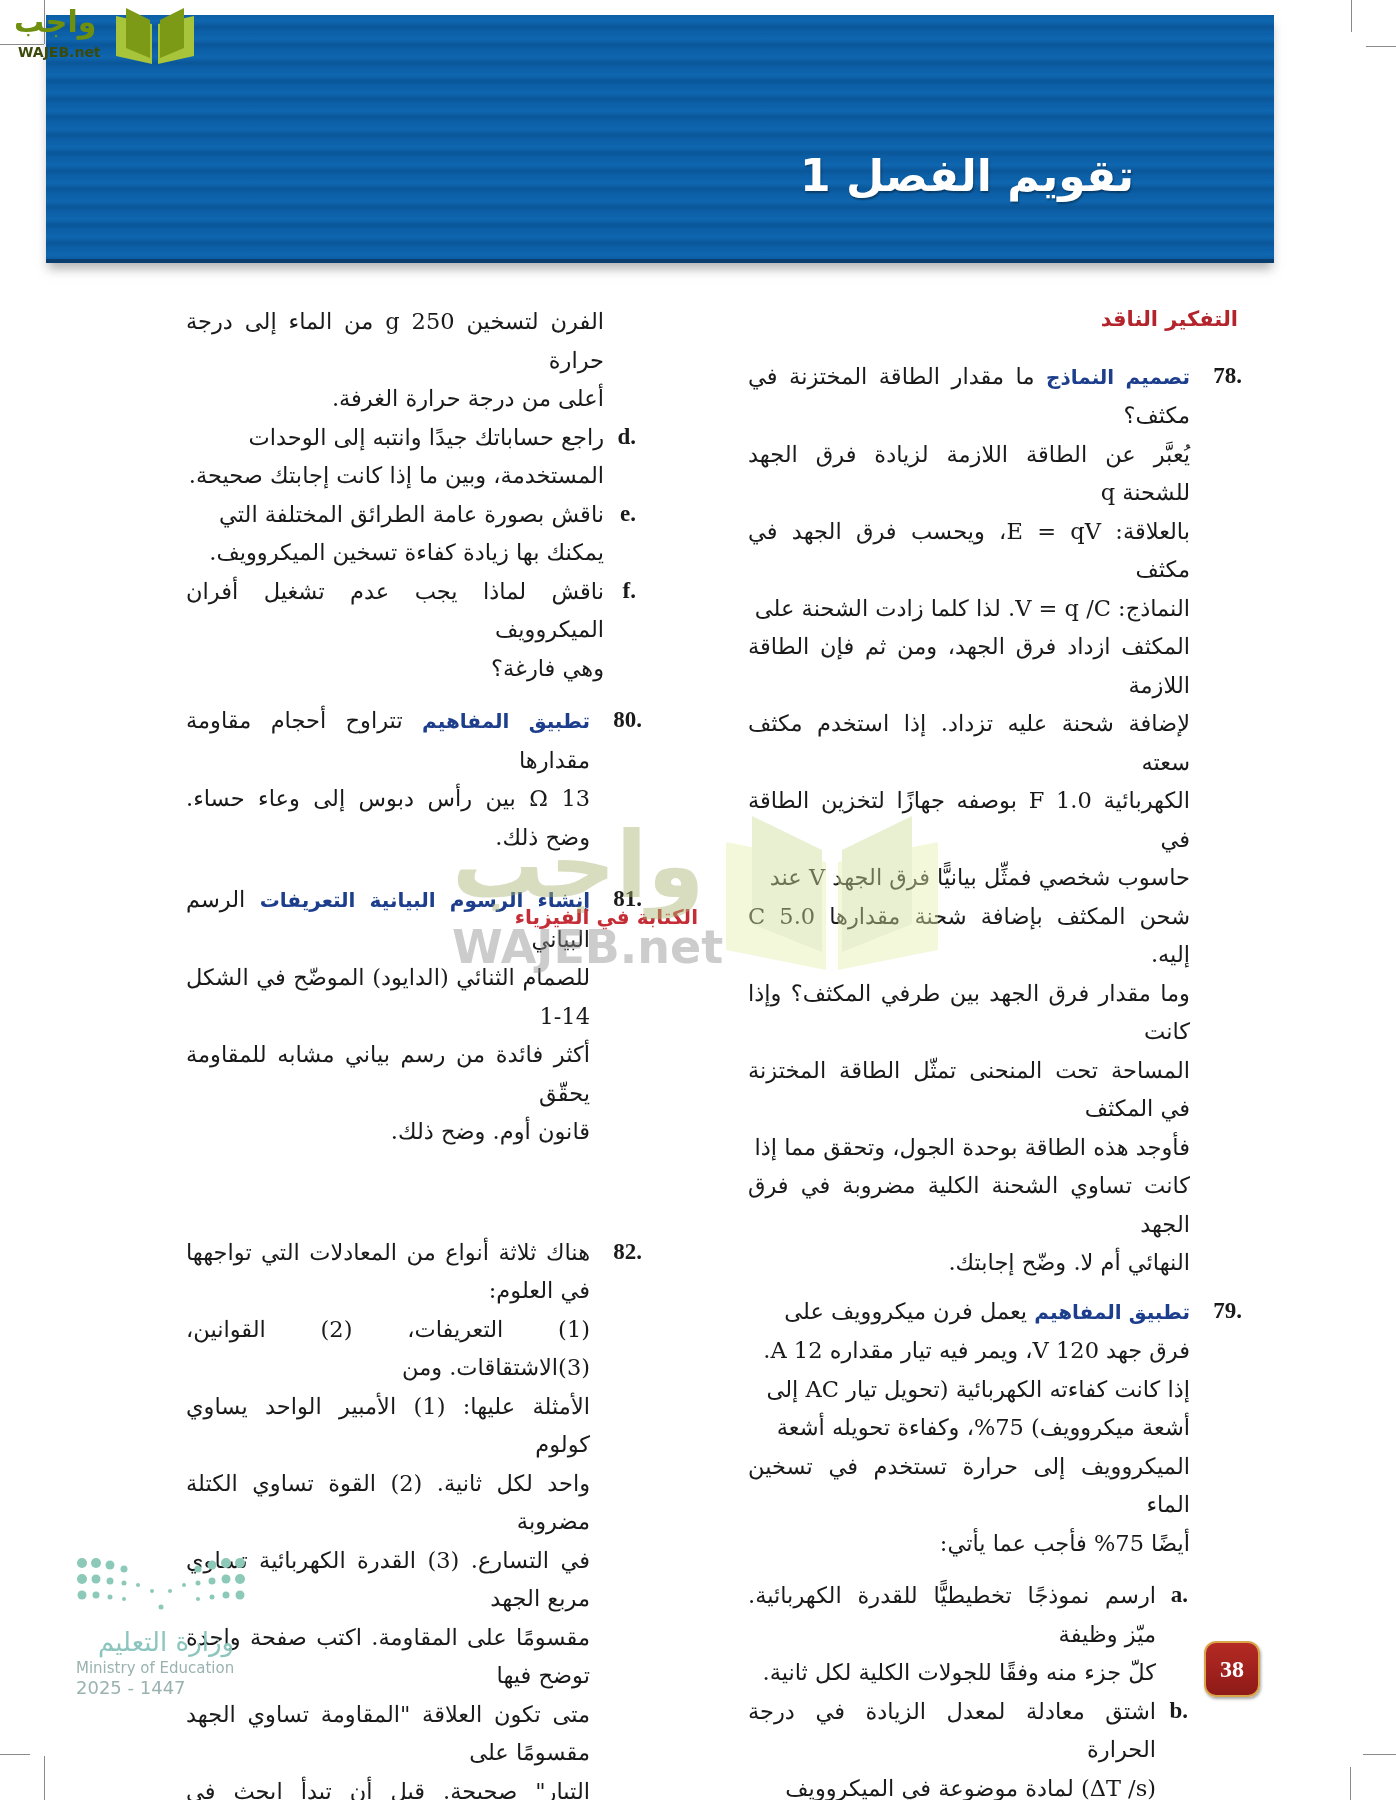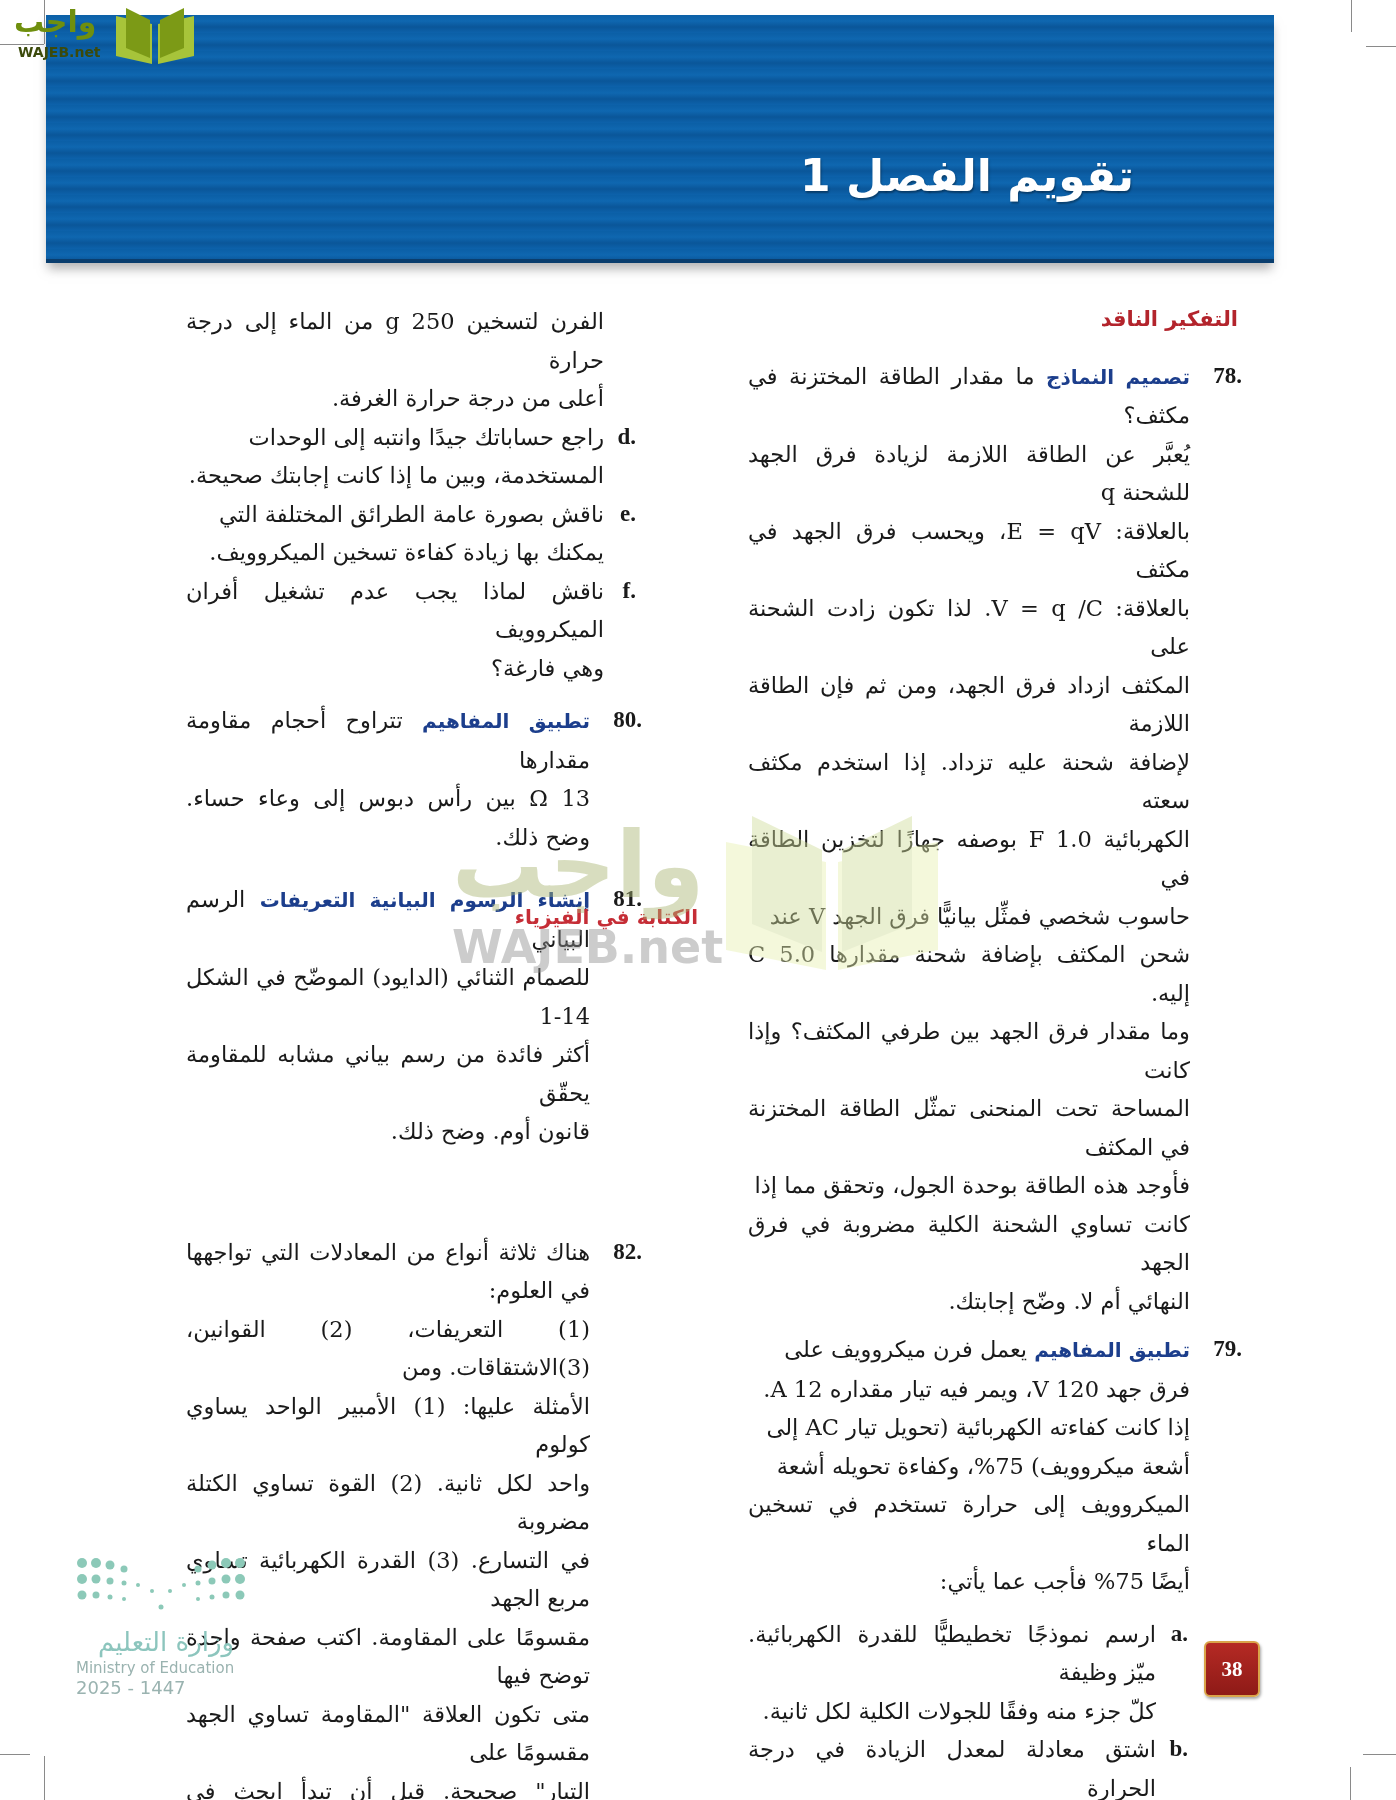--- a/index.html
+++ b/index.html
@@ -39,22 +39,22 @@
     .skill { color: #1c3e8c; font-family: "DejaVu Sans", sans-serif; font-weight: bold; font-size: 20px; }
     .sub { position: relative; padding-right: 34px; }
     .sub-letter { position: absolute; right: 2px; top: 0; font-family: "Liberation Serif", serif; font-weight: bold; font-size: 23px; direction: ltr; }
     .line { display: block; }
     .gap { height: 14px; }
 
     
     .page-num {
       position: absolute; left: 1204px; top: 1641px; width: 56px; height: 56px;
       background: linear-gradient(180deg, #b52a24 0%, #8e1a17 100%);
-      border: 2px solid #d9a44a; border-radius: 6px;
-      color: #fff; font-family: "Liberation Serif", serif; font-weight: bold; font-size: 21px;
+      border: 2px solid #d9a44a; border-radius: 12px;
+      color: #fff; font-family: "Liberation Serif", serif; font-weight: bold; font-size: 24px;
       display: flex; align-items: center; justify-content: center;
       box-shadow: 1px 2px 3px rgba(0,0,0,0.35);
     }
 
     
     .ministry { position: absolute; left: 76px; top: 1555px; width: 180px; }
     .dots { width: 170px; height: 60px; }
     .min-ar { font-family: "DejaVu Sans", sans-serif; font-size: 26px; color: #8cc5bd; direction: rtl; text-align: center; margin-top: 8px; }
     .min-en { font-family: "DejaVu Sans", sans-serif; font-size: 15px; color: #9ab3b0; margin-top: 2px; }
     .min-year { font-family: "DejaVu Sans", sans-serif; font-size: 18px; color: #9ab3b0; }
@@ -94,21 +94,21 @@
 </div>
 
 <div class="col col-right">
   <div class="section-head">التفكير الناقد</div>
 
   <div class="q">
     <span class="qnum">78.</span>
     <span class="line"><span class="skill">تصميم النماذج</span> <span>ما مقدار الطاقة المختزنة في مكثف؟</span></span>
     <span class="line">يُعبَّر عن الطاقة اللازمة لزيادة فرق الجهد للشحنة q</span>
     <span class="line">بالعلاقة: E = qV، ويحسب فرق الجهد في مكثف</span>
-    <span class="line">بالعلاقة: V = q /C. لذا تكون زادت الشحنة على</span>
+    <span class="line">النماذج: V = q /C. لذا كلما زادت الشحنة على</span>
     <span class="line">المكثف ازداد فرق الجهد، ومن ثم فإن الطاقة اللازمة</span>
     <span class="line">لإضافة شحنة عليه تزداد. إذا استخدم مكثف سعته</span>
     <span class="line">الكهربائية 1.0 F بوصفه جهازًا لتخزين الطاقة في</span>
     <span class="line">حاسوب شخصي فمثِّل بيانيًّا فرق الجهد V عند</span>
     <span class="line">شحن المكثف بإضافة شحنة مقدارها 5.0 C إليه.</span>
     <span class="line">وما مقدار فرق الجهد بين طرفي المكثف؟ وإذا كانت</span>
     <span class="line">المساحة تحت المنحنى تمثّل الطاقة المختزنة في المكثف</span>
     <span class="line">فأوجد هذه الطاقة بوحدة الجول، وتحقق مما إذا</span>
     <span class="line">كانت تساوي الشحنة الكلية مضروبة في فرق الجهد</span>
     <span class="line">النهائي أم لا. وضّح إجابتك.</span>

